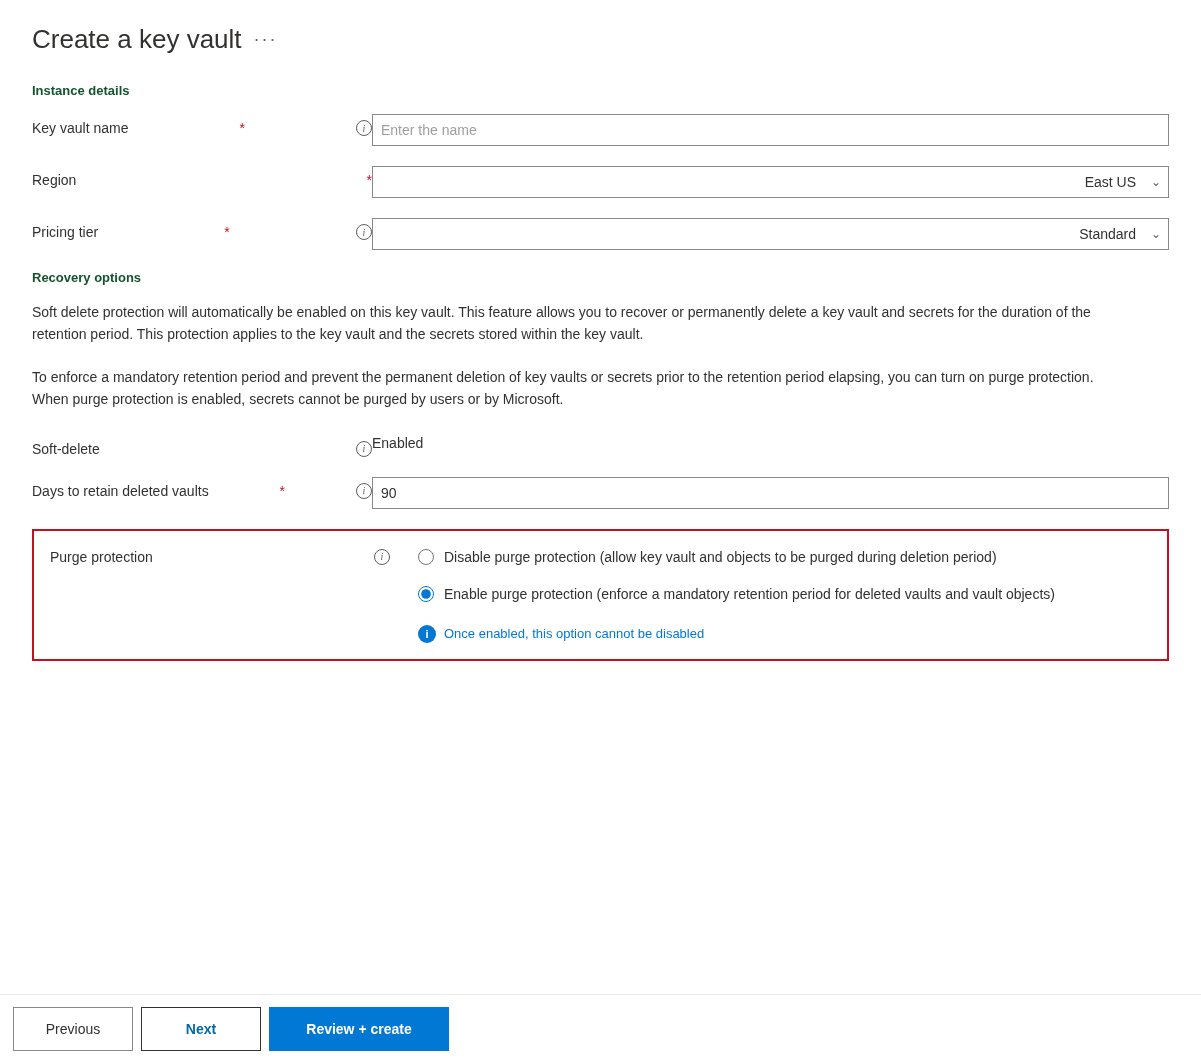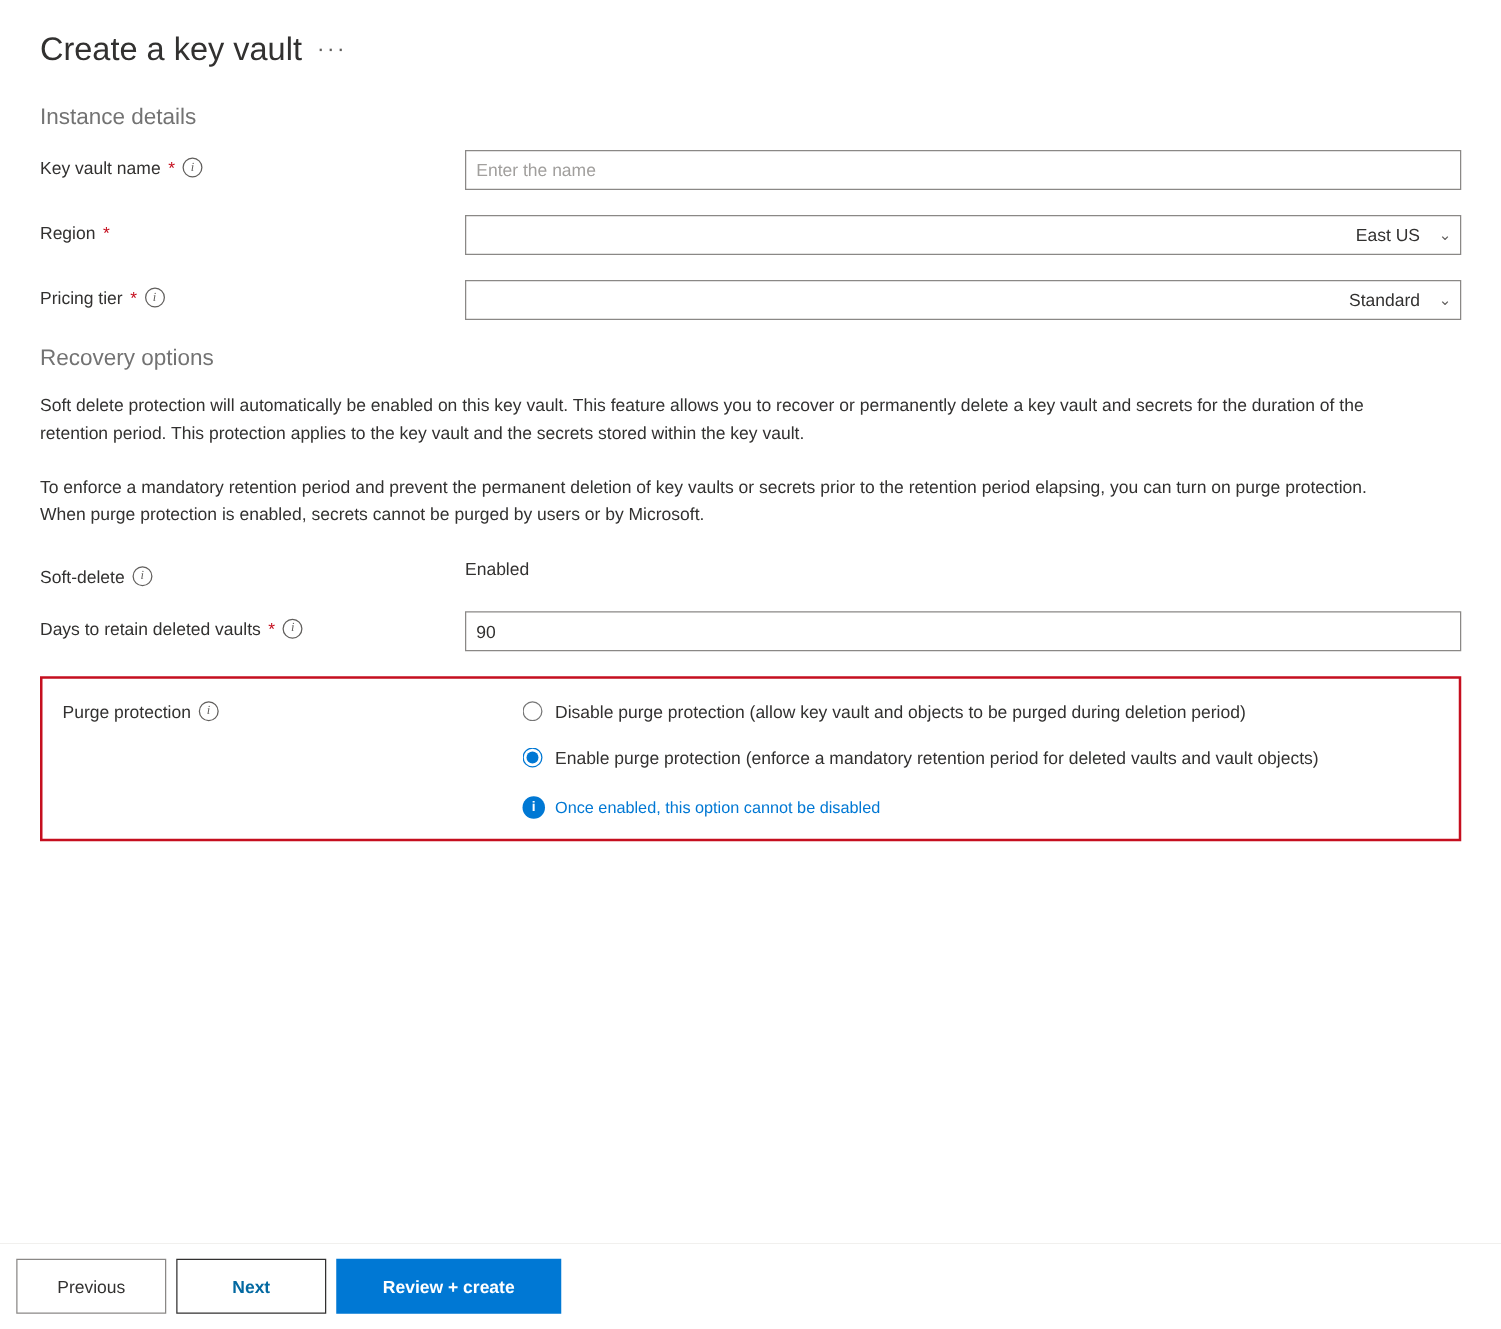--- a/index.html
+++ b/index.html
@@ -26,41 +26,42 @@
     }
 
     .more-options-icon {
       font-size: 18px;
       color: #605e5c;
       cursor: pointer;
       letter-spacing: 2px;
     }
 
     .section-label {
-      font-size: 18px;
-      color: #737373;
+      font-size: 13px;
+      color: #14532d;
       margin-bottom: 16px;
-      font-weight: 400;
+      font-weight: 700;
     }
 
     .form-group {
       display: flex;
       align-items: flex-start;
       margin-bottom: 20px;
     }
 
     .form-label {
       width: 340px;
       min-width: 340px;
       font-size: 14px;
       color: #323130;
       padding-top: 6px;
       display: flex;
       align-items: center;
       gap: 6px;
+      justify-content: space-between;
     }
 
     .required-star {
       color: #c50f1f;
     }
 
     .info-icon {
       display: inline-flex;
       align-items: center;
       justify-content: center;

